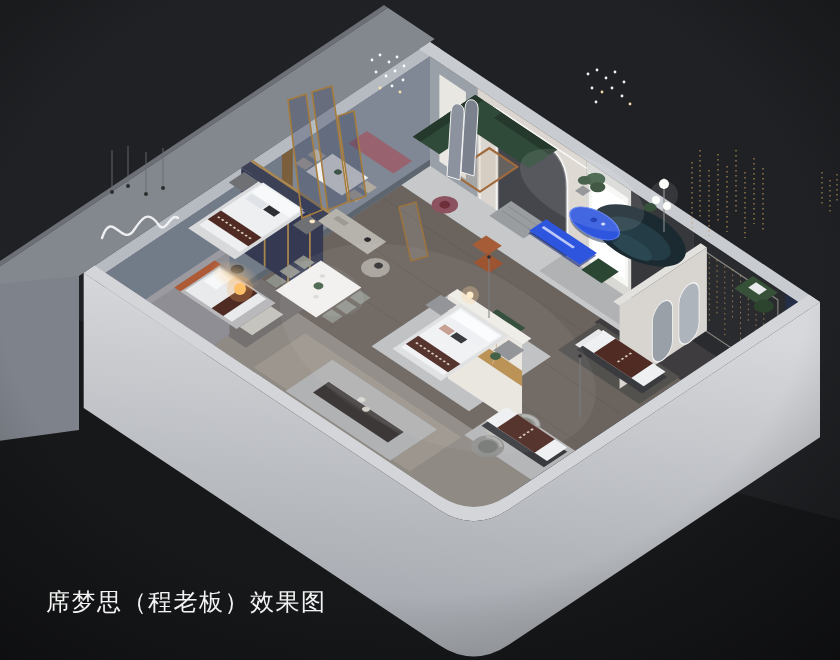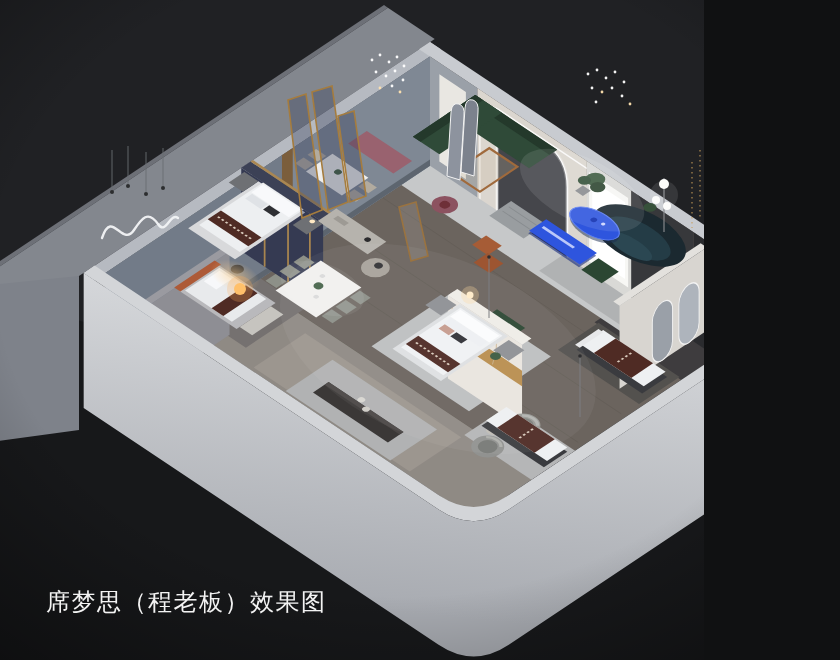--- a/index.html
+++ b/index.html
@@ -1,16 +1,16 @@
 <!DOCTYPE html>
 <html><head>
 <meta charset="utf-8">
 <style>
   html,body{margin:0;padding:0;background:#101112;}
-  #stage{position:relative;width:704px;height:660px;overflow:hidden;
+  #stage{position:relative;width:840px;height:660px;overflow:hidden;
          background:#202124;font-family:"DejaVu Sans","Liberation Sans",sans-serif;}
   #scene{position:absolute;left:0;top:0;}
   .caption{position:absolute;left:46px;top:588px;font-size:24px;font-weight:500;
            color:#f3f3f3;letter-spacing:1.5px;line-height:1.2;
            font-family:"DejaVu Sans","Liberation Sans",sans-serif;}
 </style>
 </head>
 <body>
 
 <div id="stage">

